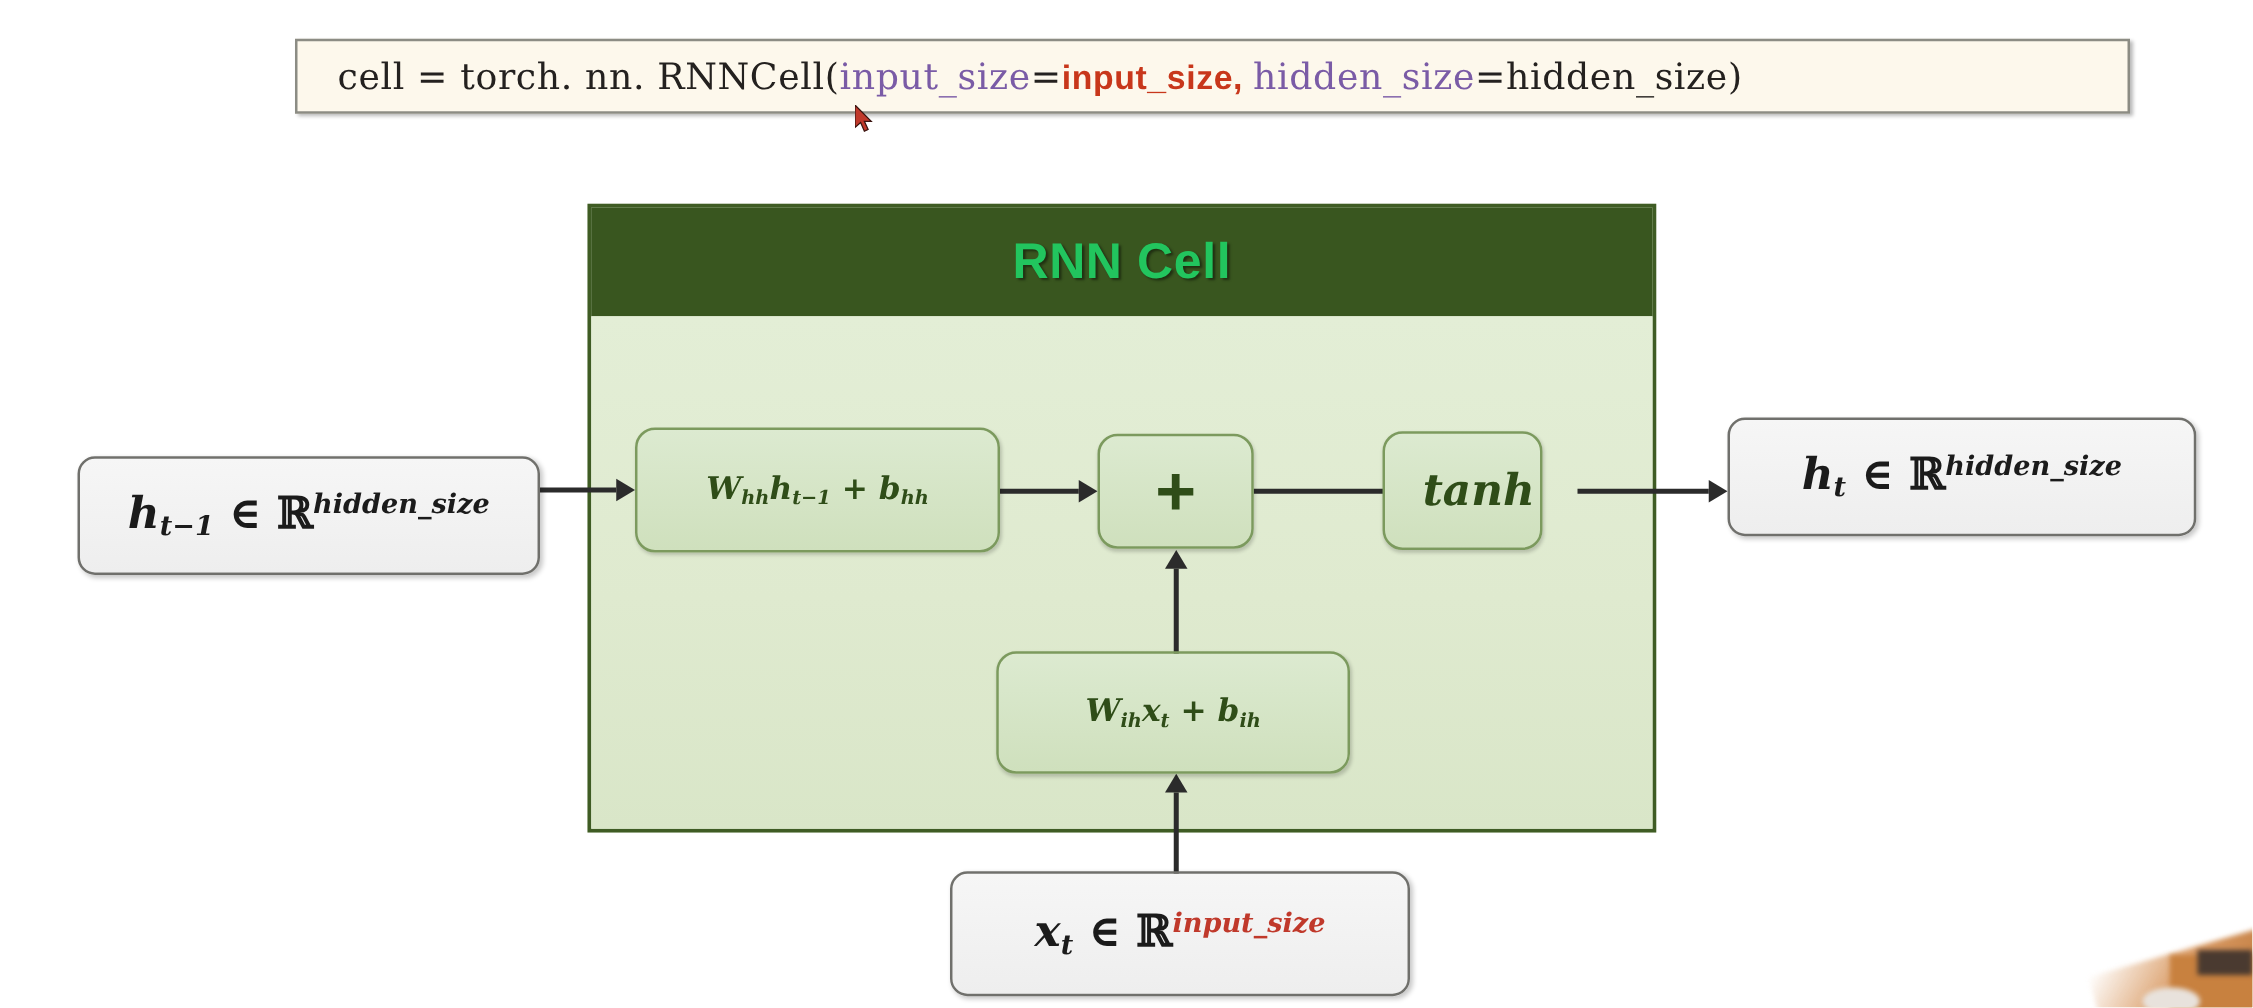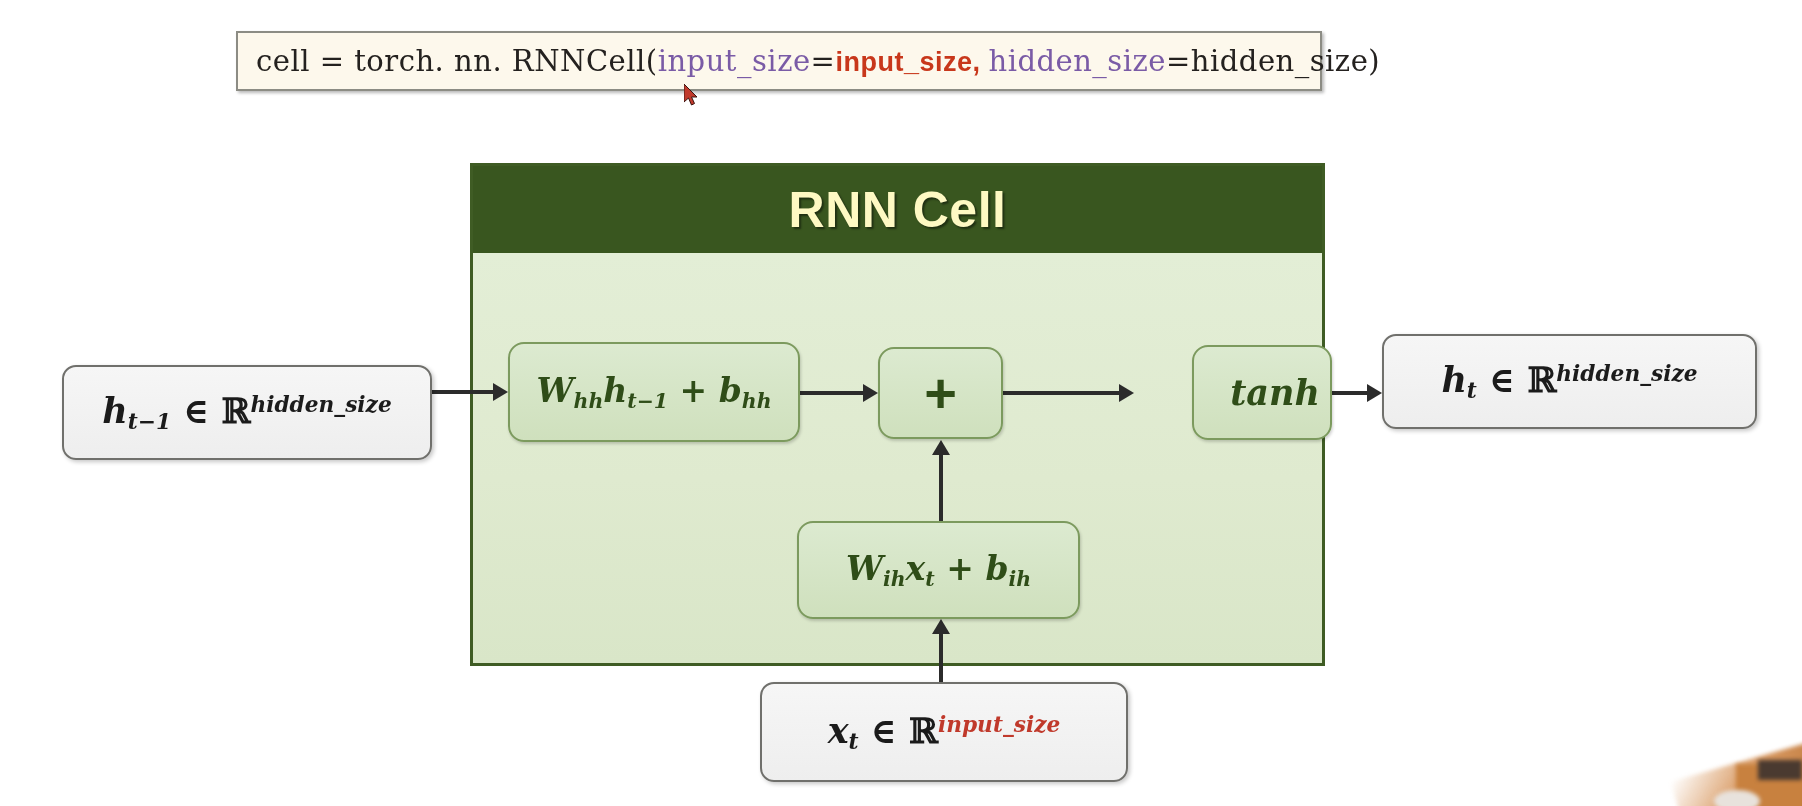--- a/index.html
+++ b/index.html
@@ -13,29 +13,29 @@
     position: relative;
     overflow: hidden;
     font-family: "Liberation Serif", serif;
   }
 
   
   #code-bar {
     position: absolute;
     left: 236px;
     top: 31px;
-    width: 1086px;
+    width: 1468px;
     height: 60px;
     background: #fdf8ec;
     border: 2px solid #8c8c84;
     box-shadow: 2px 2px 3px rgba(0,0,0,0.28);
     display: flex;
     align-items: center;
     box-sizing: border-box;
-    padding-left: 18px;
+    padding-left: 32px;
   }
   #code-text {
     font-family: "DejaVu Serif", "Liberation Serif", serif;
     font-size: 29px;
     letter-spacing: 0.5px;
     white-space: pre;
     color: #24211f;
   }
   .tok-plain { color: #24211f; }
   .tok-param { color: #7a5ba6; }
@@ -73,24 +73,24 @@
     top: 0;
     width: 100%;
     height: 87px;
     background: #39561f;
     display: flex;
     align-items: center;
     justify-content: center;
     box-sizing: border-box;
   }
   #rnn-title {
-    color: #fef9c3;
+    color: #22c55e;
     font-family: "Liberation Sans", sans-serif;
     font-weight: bold;
-    font-size: 50px;
+    font-size: 40px;
     letter-spacing: 0.5px;
     text-shadow: 2px 2px 2px rgba(0,0,0,0.45);
   }
   #rnn-body {
     position: absolute;
     left: 0;
     top: 87px;
     right: 0;
     bottom: 0;
     background: linear-gradient(180deg, #e3eed6 0%, #dfeacf 55%, #d9e6c8 100%);
@@ -134,29 +134,29 @@
   }
   .math sup {
     font-size: 0.62em;
     vertical-align: 0.52em;
   }
   .upr { font-style: normal; font-weight: bold; }
 
   
   #box-h-prev { left: 62px;  top: 345px; width: 370px; height: 95px; margin-top: 20px; }
   #box-h-next { left: 1382px; top: 334px; width: 375px; height: 95px; }
-  #box-x-t    { left: 760px; top: 682px; width: 368px; height: 100px; }
+  #box-x-t    { left: 760px; top: 697px; width: 368px; height: 100px; }
 
   #box-whh  { left: 508px; top: 342px; width: 292px; height: 100px; }
   #box-plus { left: 878px; top: 347px; width: 125px; height: 92px; }
-  #box-tanh { left: 1192px; top: 345px; width: 140px; height: 95px; padding-left: 26px; }
+  #box-tanh { left: 1106px; top: 345px; width: 128px; height: 95px; padding-left: 26px; }
   #box-wih  { left: 797px; top: 521px; width: 283px; height: 98px; }
 
   .fsz-big   { font-size: 35px; }
-  .fsz-form  { font-size: 33px; }
+  .fsz-form  { font-size: 25px; }
   .fsz-tanh  { font-size: 35px; }
   .plus-sign {
     font-family: "Liberation Sans", sans-serif;
     font-weight: bold;
     font-size: 56px;
     line-height: 1;
     color: #2f4d18;
   }
   .red-sup { color: #c0392b; }
 

